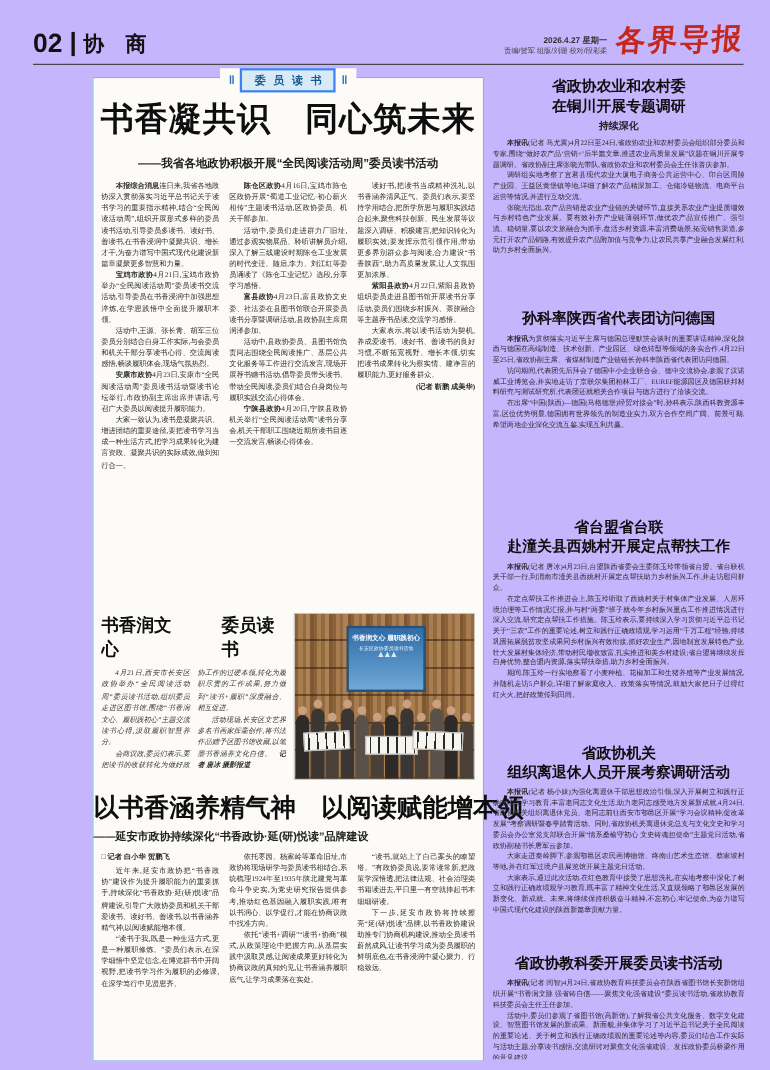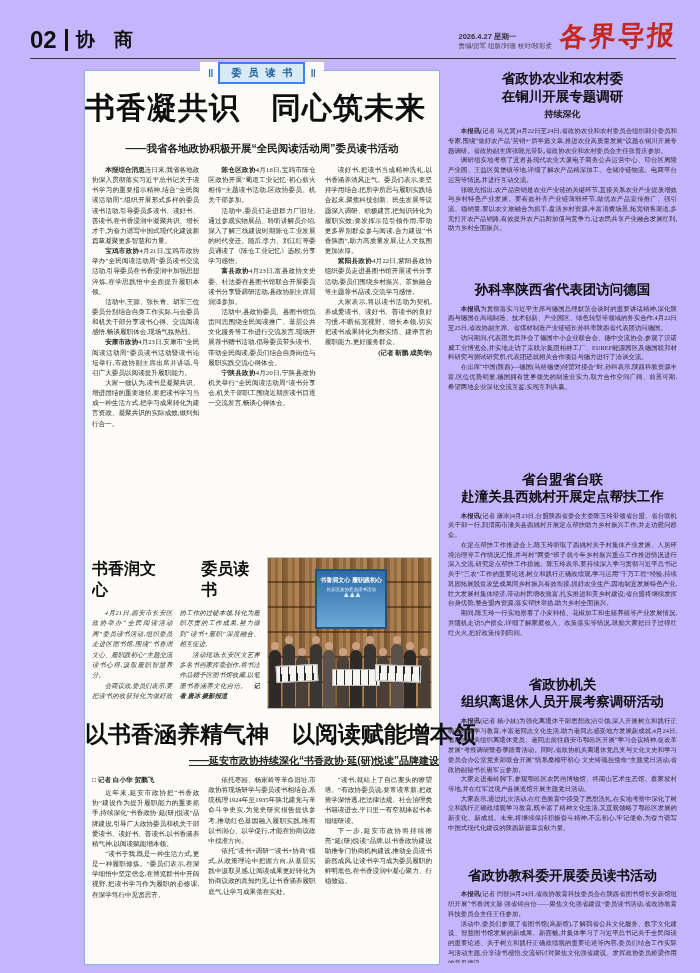--- a/index.html
+++ b/index.html
@@ -6,33 +6,33 @@
   body{width:700px;height:973px;background:#f3f1ec;}
   .page{position:relative;width:700px;height:973px;background:#c4b5fd;overflow:hidden;
         font-family:"Liberation Serif",serif;color:#1e1e1e;}
   
   .hdr{position:absolute;left:30px;right:24px;top:16px;height:38px;display:flex;justify-content:space-between;align-items:flex-end;}
   .hdr-left{display:flex;align-items:center;gap:8px;}
   .pageno{font:bold 24px "Liberation Sans",sans-serif;color:#111;}
   .vbar{width:3px;height:22px;background:#111;}
   .section{font:bold 19px "Liberation Sans",sans-serif;letter-spacing:7px;color:#111;}
   .hdr-right{display:flex;align-items:flex-end;gap:8px;}
-  .hdr-meta{line-height:1.5;padding-bottom:3px;}
+  .hdr-meta{text-align:right;line-height:1.5;padding-bottom:3px;}
   .dateline{font:bold 7.5px "Liberation Sans",sans-serif;color:#333;}
   .staffline{font:6.5px "Liberation Sans",sans-serif;color:#444;}
   .masthead{font:bold 27px "Liberation Serif",serif;color:#c5271d;transform:skewX(-6deg) rotate(-1deg);letter-spacing:2px;}
   .hdr-rule{position:absolute;left:30px;right:24px;top:58px;border-top:1.6px solid #3a3a3a;}
   
   .feature{position:absolute;left:84px;top:70px;width:354px;height:893px;border:1px solid #85b4dc;background:#fcfbf8;}
   .badge-wrap{position:absolute;top:-9px;left:50%;transform:translateX(-50%);background:#fcfbf8;
               display:flex;align-items:center;gap:5px;padding:0 8px;}
   .badge-bar{color:#2f76b5;font:bold 11px "Liberation Sans",sans-serif;}
   .badge{background:#d9eaf7;border:2px solid #3b82f6;color:#175a97;font:bold 10px "Liberation Sans",sans-serif;
          letter-spacing:7px;padding:2px 4px 2px 11px;text-align:center;}
-  .f-head{margin-top:17px;font:bold 30px "Liberation Sans",sans-serif;color:#0e0e0e;letter-spacing:1px;white-space:pre;}
+  .f-head{text-align:center;margin-top:17px;font:bold 30px "Liberation Sans",sans-serif;color:#0e0e0e;letter-spacing:1px;white-space:pre;}
   .f-sub{text-align:center;margin-top:13px;font:bold 10.5px "Liberation Sans",sans-serif;color:#222;}
   .f-cols{display:flex;gap:9px;margin:9px 7px 0;height:384px;overflow:hidden;}
   .col{flex:1;font-size:6.6px;line-height:1.54;text-align:justify;color:#2a2a2a;overflow:hidden;}
   .col p,.inner-text p,.b-col p,.r-body p{margin:0;text-indent:2em;}
   .lead{font-weight:bold;font-family:"Liberation Sans",sans-serif;}
   .sig{text-align:right;font-weight:bold;}
   
   .inner{display:flex;gap:7px;margin:8px 7px 0;height:153px;overflow:hidden;}
   .inner-left{width:168px;overflow:hidden;}
   .inner-title{display:flex;justify-content:space-between;font:bold 16px "Liberation Sans",sans-serif;color:#0e0e0e;margin-top:2px;gap:36px;}
@@ -52,21 +52,21 @@
   .person:nth-child(2n){height:64px;background:#3a3633;}
   .person:nth-child(3n){height:52px;background:#4a4038;}
   .person:nth-child(5n){background:#59514a;}
   .banner{position:absolute;bottom:26px;height:15px;background:#f6f4ee;border:1px solid #bbb;
           background-image:repeating-linear-gradient(90deg,rgba(0,0,0,0) 0 3px,#2a2a2a 3px 4.5px,rgba(0,0,0,0) 4.5px 8px);}
   .bn1{left:8px;width:40px;transform:rotate(-3deg);}
   .bn2{left:64px;width:46px;bottom:22px;}
   .bn3{right:10px;width:44px;transform:rotate(2deg);}
   
   .b-head{text-align:center;margin-top:9px;font:bold 23px "Liberation Sans",sans-serif;color:#0e0e0e;white-space:pre;}
-  .b-sub{text-align:right;margin-top:4px;font:bold 10px "Liberation Sans",sans-serif;color:#222;text-decoration:underline;}
+  .b-sub{text-align:left;margin-top:4px;font:bold 10px "Liberation Sans",sans-serif;color:#222;}
   .b-cols{display:flex;gap:9px;margin:7px 7px 0;height:184px;overflow:hidden;font-size:6.6px;line-height:1.54;text-align:justify;color:#2a2a2a;}
   .b-col{flex:1;overflow:hidden;}
   .byline{font-weight:bold;font-family:"Liberation Sans",sans-serif;text-indent:0 !important;margin-bottom:3px !important;}
   
   .right{position:absolute;left:448px;top:70px;width:229px;height:893px;overflow:hidden;}
   .r-art{margin-bottom:9px;overflow:hidden;}
   .r-title{text-align:center;font:bold 13.5px "Liberation Sans",sans-serif;line-height:1.3;color:#0e0e0e;}
   .r-sub{text-align:center;font:bold 9px "Liberation Sans",sans-serif;margin-top:3px;color:#222;}
   .r-body{margin-top:5px;font-size:6.4px;line-height:1.52;text-align:justify;color:#2a2a2a;overflow:hidden;}
   .h146{height:146px;} .h158{height:158px;} .h156{height:156px;} .h142{height:142px;} .h132{height:132px;}

